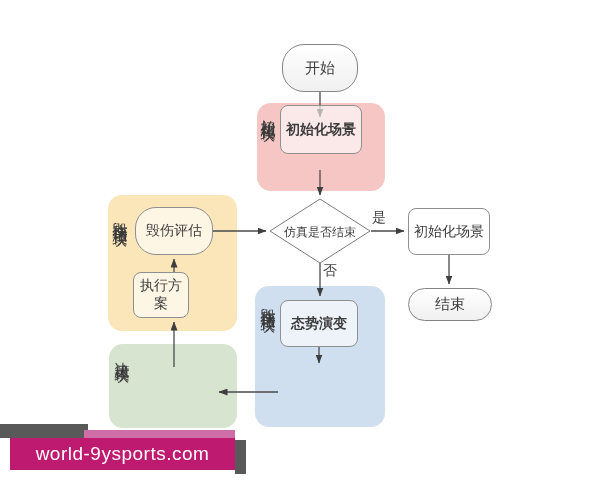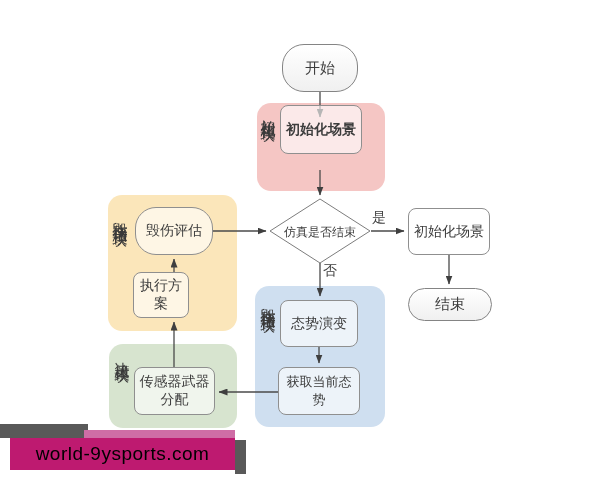--- a/index.html
+++ b/index.html
@@ -31,21 +31,21 @@
     display:flex; align-items:center; justify-content:center;
     font-size:15px;
   }
   .diamond-text { text-align:center; font-size:12px; }
   .edge-label { font-size:14px; }
 
   .wm-shadow { background:#595959; }
   .wm-strip  { background:#cf6da6; }
   .wm-main {
     background:#be1a70; display:flex; align-items:center; justify-content:center;
-    color:#000000; font-family:"Liberation Sans", sans-serif; font-size:19px; letter-spacing:0.5px;text-align:center;
+    color:#ffffff; font-family:"Liberation Sans", sans-serif; font-size:19px; letter-spacing:0.5px;text-align:center;
   }
 </style>
 </head>
 <body>
 
 <div class="stage">
 
   <div class="abs module pink" style="left:257px; top:103px; width:128px; height:88px;"></div>
   <div class="abs module yellow" style="left:108px; top:195px; width:129px; height:136px;"></div>
   <div class="abs module green" style="left:109px; top:344px; width:128px; height:84px;"></div>
@@ -76,23 +76,21 @@
   <div class="abs ellipse" style="left:408px; top:288px; width:84px; height:33px; border-radius:23px;">结束</div>
 
   <div class="abs module-label" style="left:259px; top:107px;">初始化模块</div>
   <div class="abs module-label" style="left:111px; top:210px;">毁伤评估模块</div>
   <div class="abs module-label" style="left:113px; top:350px;">决策模块</div>
   <div class="abs module-label" style="left:259px; top:296px;">毁伤评估模块</div>
 
   <div class="abs pbox" style="left:280px; top:105px; width:82px; height:49px;font-weight:bold;">初始化场景</div>
   <div class="abs pbox" style="left:135px; top:207px; width:78px; height:48px;border-radius:21px;">毁伤评估</div>
   <div class="abs pbox" style="left:133px; top:272px; width:56px; height:46px;">执行方案</div>
-  <div class="abs pbox" style="left:134px; top:367px; width:81px; height:48px;">传感器武器分配</div>
-  <div class="abs pbox" style="left:280px; top:300px; width:78px; height:47px;">态势演变</div>
-  <div class="abs pbox" style="left:278px; top:367px; width:82px; height:48px; font-size:13px;">获取当前态势</div>
+  <div class="abs pbox" style="left:280px; top:300px; width:78px; height:47px;font-weight:bold;">态势演变</div>
   <div class="abs pbox" style="left:408px; top:208px; width:82px; height:47px;">初始化场景</div>
 
   <div class="abs diamond-text" style="left:270px; top:224px; width:100px;">仿真是否结束</div>
   <div class="abs edge-label" style="left:372px; top:209px;">是</div>
   <div class="abs edge-label" style="left:323px; top:262px;">否</div>
 
   <div>
     <div class="abs wm-shadow" style="left:0px;   top:424px; width:88px;  height:14px;"></div>
     <div class="abs wm-shadow" style="left:235px; top:440px; width:11px;  height:34px;"></div>
     <div class="abs wm-strip" style="left:84px;  top:430px; width:151px; height:9px;"></div>

